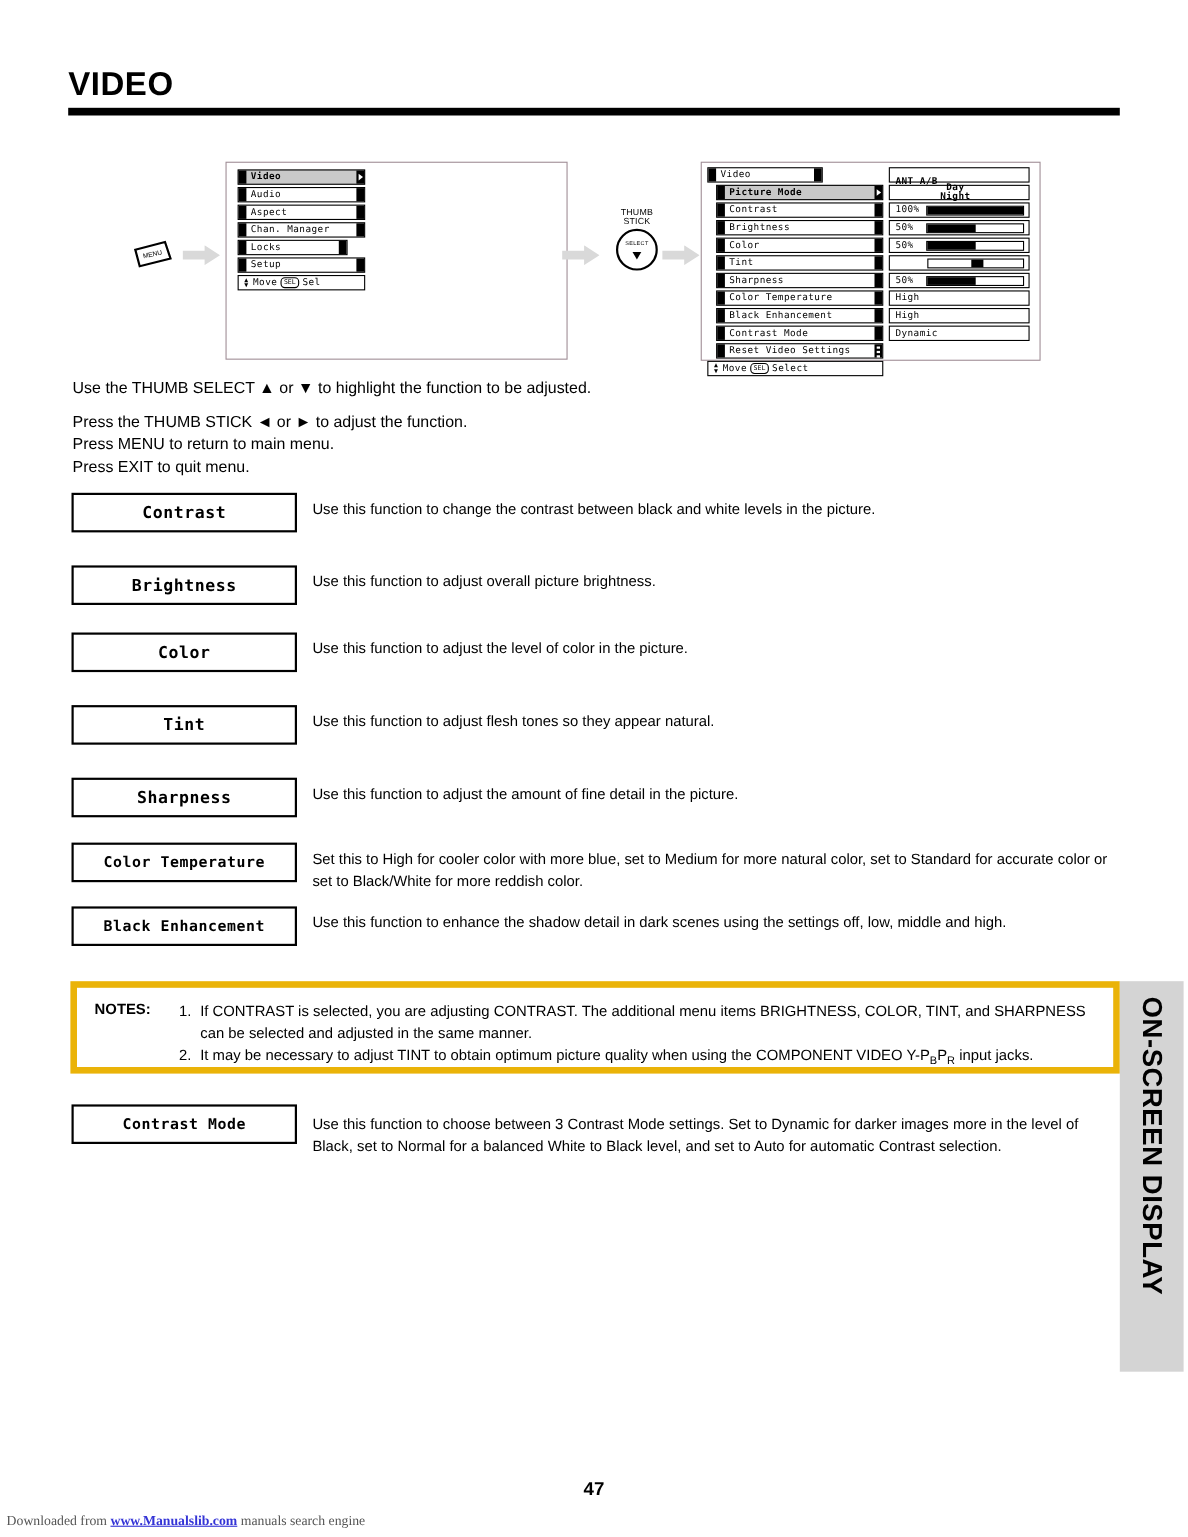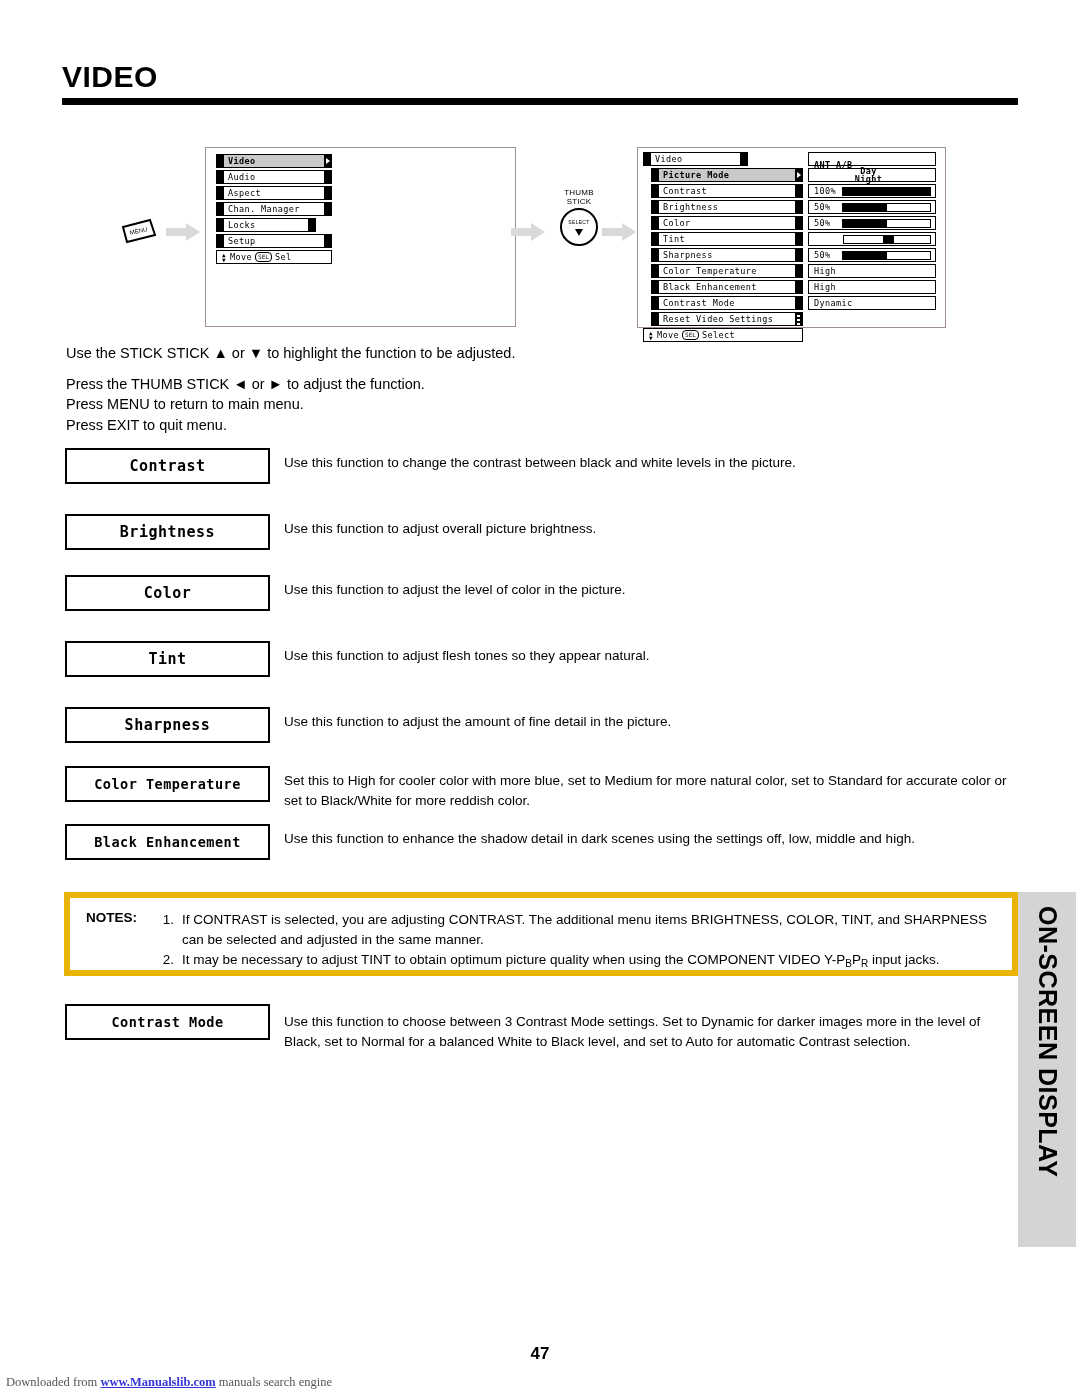--- a/index.html
+++ b/index.html
@@ -401,21 +401,21 @@
           </div>
           <div class="val-box">
             <span>Dynamic</span>
           </div>
         </div>
       </div>
     </div>
   </div>
 
   <div id="instructions">
-    <p>Use the STICK STICK ▲ or ▼ to highlight the function to be adjusted.</p>
+    <p>Use the THUMB SELECT ▲ or ▼ to highlight the function to be adjusted.</p>
     <div class="gap"></div>
     <p>Press the THUMB STICK ◄ or ► to adjust the function.</p>
     <p>Press MENU to return to main menu.</p>
     <p>Press EXIT to quit menu.</p>
   </div>
 
   <div class="func-row" style="top:448px;">
     <div class="func-label">Contrast</div>
     <div class="func-desc">Use this function to change the contrast between black and white levels in the picture.</div>
   </div>

